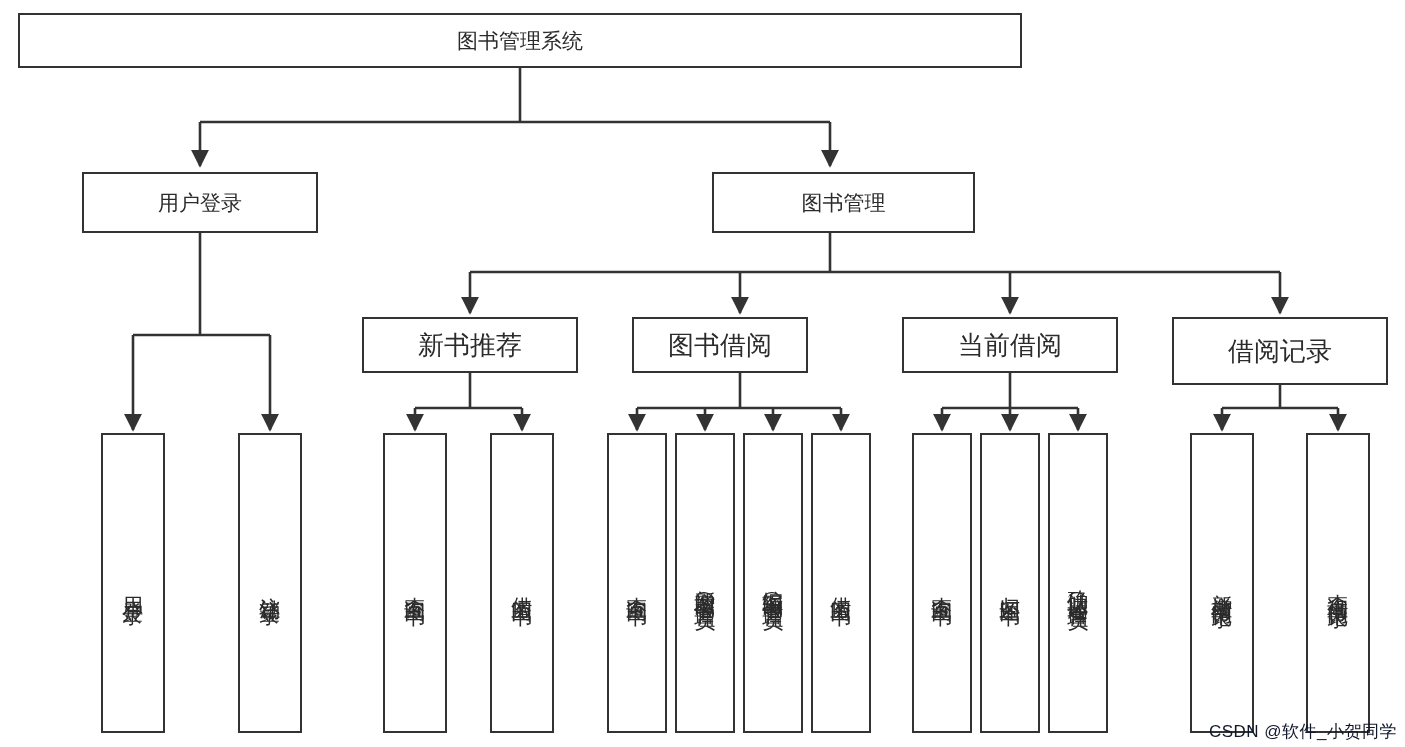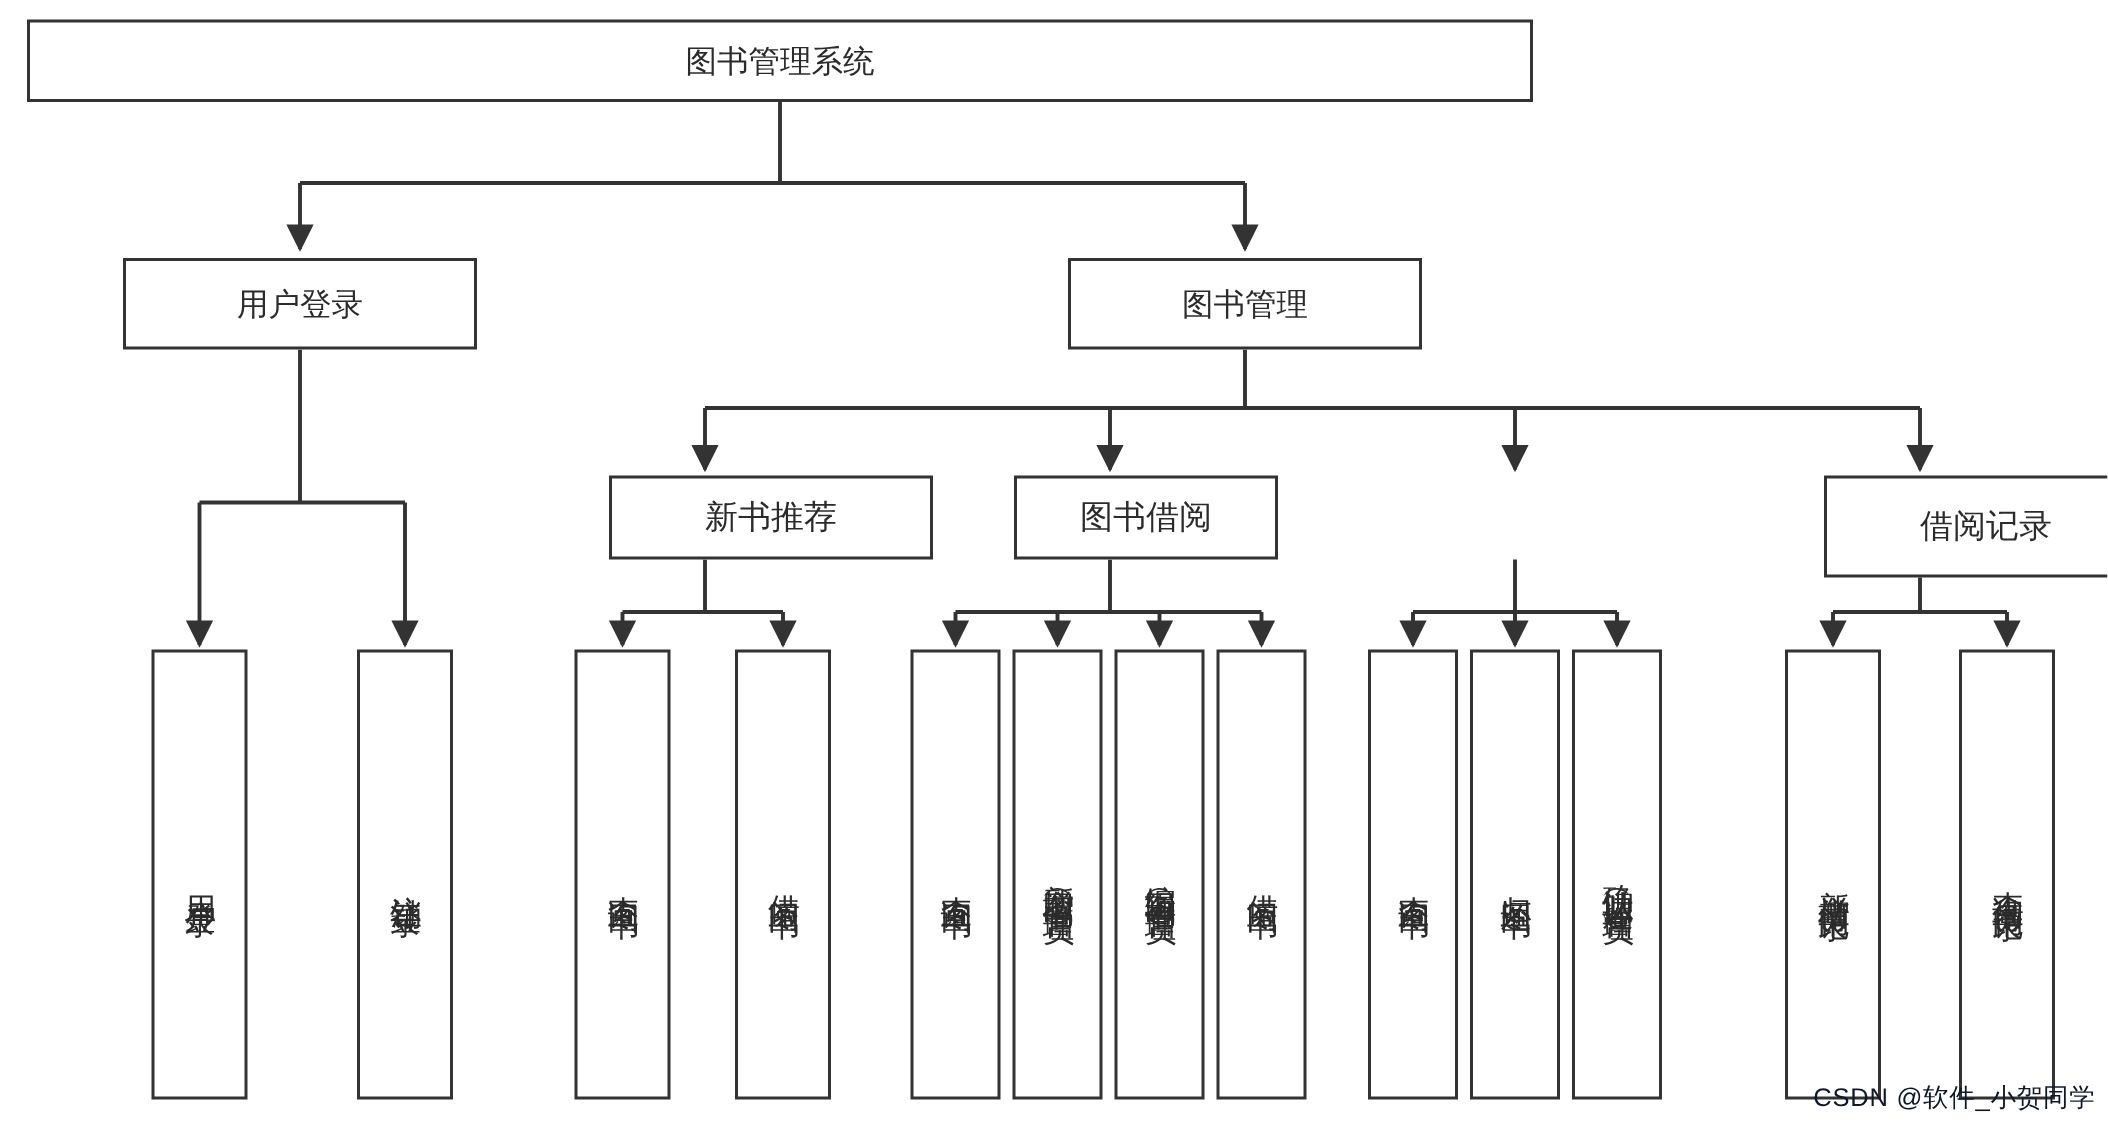--- a/index.html
+++ b/index.html
@@ -37,22 +37,21 @@
     color: #2b2b2b;
     text-align: center;
   }
   .node.root {
     font-size: 21px;
   }
   .node.lvl1 {
     font-size: 21px;
   }
   .node.lvl2 {
-    font-size: 22px;
-    margin-left: 44px;
+    font-size: 26px;
   }
   .node.leaf {
     writing-mode: vertical-rl;
     text-orientation: upright;
     font-size: 21px;
     letter-spacing: 3px;
     padding-top: 6px;
     line-height: 1.02;
   }
   .node .lbl {
@@ -128,30 +127,33 @@
     </g>
   </svg>
 
   <div class="node root" style="left:18px; top:13px; width:1004px; height:55px;">
     <span class="lbl">图书管理系统</span>
   </div>
 
   <div class="node lvl1" style="left:82px; top:172px; width:236px; height:61px;">
     <span class="lbl">用户登录</span>
   </div>
-  <div class="node lvl1" style="left:712px; top:172px; width:236px; height:61px;">
+  <div class="node lvl1" style="left:712px; top:172px; width:263px; height:61px;">
     <span class="lbl">图书管理</span>
   </div>
 
   <div class="node lvl2" style="left:362px; top:317px; width:216px; height:56px;">
     <span class="lbl">新书推荐</span>
   </div>
   <div class="node lvl2" style="left:632px; top:317px; width:176px; height:56px;">
     <span class="lbl">图书借阅</span>
   </div>
+  <div class="node lvl2" style="left:902px; top:317px; width:216px; height:56px;">
+    <span class="lbl">当前借阅</span>
+  </div>
   <div class="node lvl2" style="left:1172px; top:317px; width:216px; height:68px;">
     <span class="lbl">借阅记录</span>
   </div>
 
   <div class="node leaf" style="left:101px; top:433px; width:64px; height:300px;">
     <span class="lbl">用户登录</span>
   </div>
   <div class="node leaf" style="left:238px; top:433px; width:64px; height:300px;">
     <span class="lbl">注销登录</span>
   </div>

